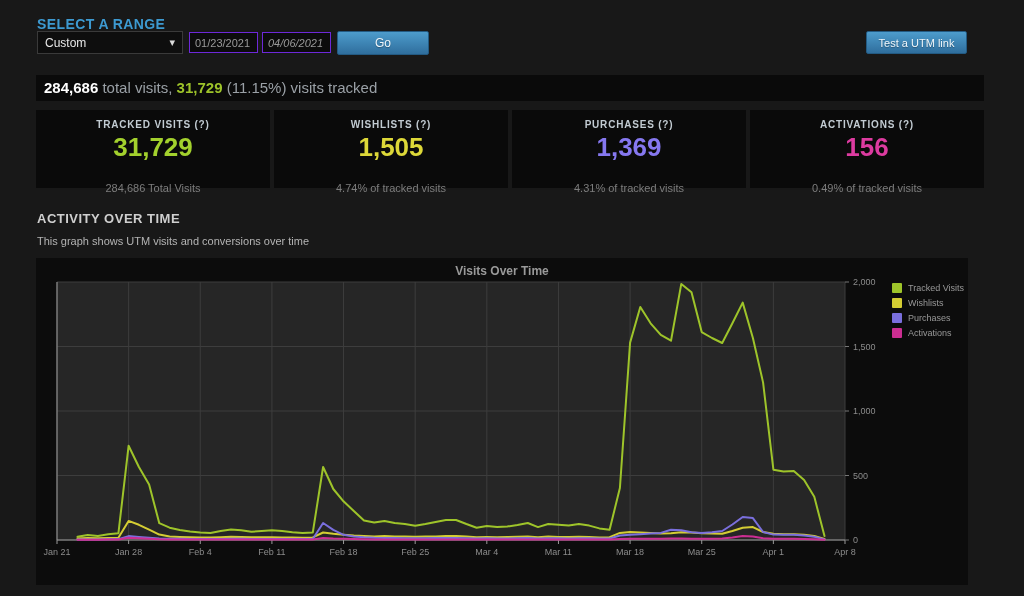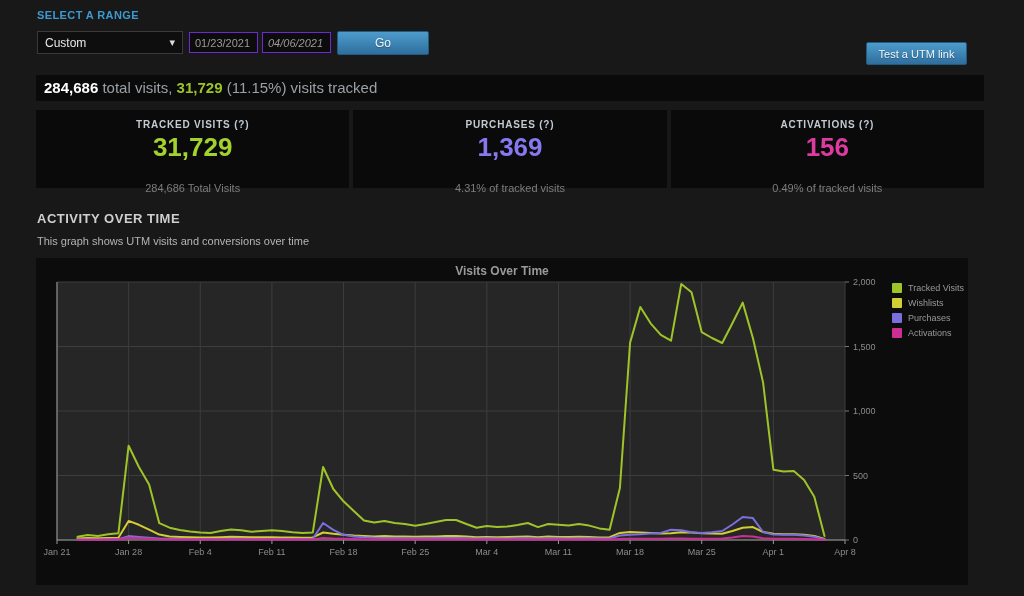--- a/index.html
+++ b/index.html
@@ -7,42 +7,42 @@
   body {
     background:#181818;
     font-family:"Liberation Sans", sans-serif;
     color:#acb2b8;
     overflow:hidden;
     position:relative;
   }
   .abs { position:absolute; }
 
   
-  .range-label { left:37px; top:9px; font-size:11px; font-weight:bold; color:#3d9ad1; letter-spacing:.4px; }
+  .range-label { left:37px; top:16px; font-size:14px; font-weight:bold; color:#3d9ad1; letter-spacing:.4px; }
   .range-select {
     left:37px; top:31px; width:146px; height:23px;
     background:#0e0e0e; border:1px solid #3a3a3a; color:#e8e8e8;
     font-size:12px; display:flex; align-items:center; padding:0 7px; cursor:pointer;
   }
   .range-select .chev { margin-left:auto; font-size:11px; color:#dcdcdc; }
   .date-input {
     top:32px; width:69px; height:21px;
     background:#0c0c0c; border:1px solid #6d28d9; color:#9a9a9a;
     font-size:11px; padding:0 5px; font-family:"Liberation Sans", sans-serif;
   }
   #date-start { left:189px; }
   #date-end   { left:262px;font-style:italic; }
   .btn-blue {
     background:linear-gradient(to bottom,#4d9ccc,#2f6e9d);
     border:1px solid #235a82; border-radius:2px; color:#eff6fb;
     font-size:12px; cursor:pointer; font-family:"Liberation Sans", sans-serif;
     text-shadow:0 1px 1px rgba(0,0,0,.3);
   }
   #go-btn { left:337px; top:31px; width:92px; height:24px; }
-  #test-utm-btn { left:866px; top:42px; width:101px; height:23px; font-size:11px; }
+  #test-utm-btn { left:866px; top:31px; width:101px; height:23px; font-size:11px; }
 
   
   .summary {
     left:36px; top:75px; width:948px; height:26px;
     background:#0a0a0a; line-height:26px; padding-left:8px; font-size:15px; color:#9aa0a6;
   }
   .summary .white { color:#ffffff; font-weight:bold; }
   .summary .green { font-weight:bold; }
 
   
@@ -84,20 +84,25 @@
 
 <div class="abs summary">
   <span class="white">284,686</span><span> total visits, </span><span class="green" id="tracked-count" style="color: rgb(158, 196, 42);">31,729</span><span> (11.15%) visits tracked</span>
 </div>
 
 <div class="abs cards">
   <div class="card">
     <div class="lbl"><span>TRACKED VISITS </span><span class="help">(?)</span></div>
     <div class="val" style="color: rgb(163, 209, 45);">31,729</div>
     <div class="sub">284,686 Total Visits</div>
+  </div>
+  <div class="card">
+    <div class="lbl"><span>WISHLISTS </span><span class="help">(?)</span></div>
+    <div class="val" style="color: rgb(221, 216, 56);">1,505</div>
+    <div class="sub">4.74% of tracked visits</div>
   </div>
   <div class="card">
     <div class="lbl"><span>PURCHASES </span><span class="help">(?)</span></div>
     <div class="val" style="color: rgb(134, 120, 240);">1,369</div>
     <div class="sub">4.31% of tracked visits</div>
   </div>
   <div class="card">
     <div class="lbl"><span>ACTIVATIONS </span><span class="help">(?)</span></div>
     <div class="val" style="color: rgb(221, 59, 160);">156</div>
     <div class="sub">0.49% of tracked visits</div>

